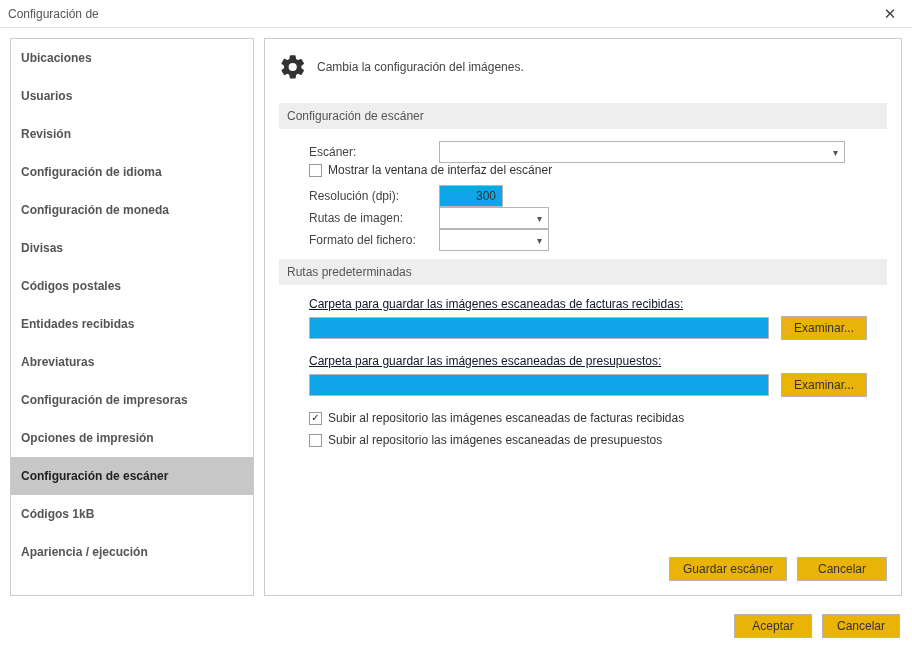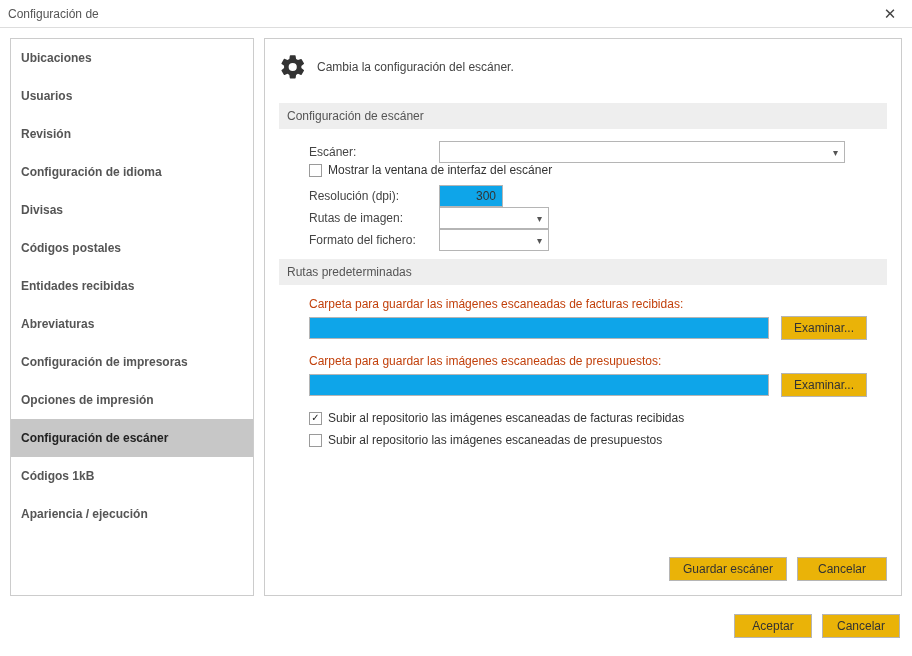--- a/index.html
+++ b/index.html
@@ -35,21 +35,21 @@
 .textbox { border: 1px solid #b5b5b5; height: 22px; background: #0ea5e9; padding: 0 6px; text-align: right; }
 .textbox-small { width: 64px; }
 .textbox-wide { width: 460px; font-size: 12px; }
 input.textbox { outline: none; }
 
 .checkbox-row { display: flex; align-items: center; gap: 6px; margin-bottom: 8px; padding-left: 30px; }
 .checkbox { width: 13px; height: 13px; border: 1px solid #9a9a9a; display: inline-flex; align-items: center; justify-content: center; background: #fff; cursor: pointer; }
 .checkbox.checked::after { content: "✓"; font-size: 10px; color: #1a1a1a; line-height: 1; }
 
 .path-group { padding-left: 30px; margin-bottom: 14px; }
-.path-group .path-label { margin-bottom: 5px; color: #c2410c; }
+.path-group .path-label { margin-bottom: 5px; color: #0f172a; text-decoration: underline; }
 .path-group .path-input-row { display: flex; gap: 12px; align-items: center; }
 
 .btn { border: 1px solid #b5b5b5; background: #eab308; height: 24px; padding: 0 12px; cursor: pointer; display: inline-flex; align-items: center; justify-content: center; }
 
 .main-buttons { margin-top: auto; display: flex; justify-content: flex-end; gap: 10px; }
 .main-buttons .btn { min-width: 90px; }
 
 .dialog-footer { padding: 8px 12px 10px; display: flex; justify-content: flex-end; gap: 10px; }
 .dialog-footer .btn { width: 78px; }
 
@@ -64,38 +64,39 @@
   <span class="close">✕</span>
 </div>
 
 <div class="body-wrap">
 
   <div class="sidebar">
     <div class="sidebar-item">Ubicaciones</div>
     <div class="sidebar-item">Usuarios</div>
     <div class="sidebar-item">Revisión</div>
     <div class="sidebar-item">Configuración de idioma</div>
+    <div class="sidebar-item">Configuración de moneda</div>
     <div class="sidebar-item">Divisas</div>
     <div class="sidebar-item">Códigos postales</div>
     <div class="sidebar-item">Entidades recibidas</div>
     <div class="sidebar-item">Abreviaturas</div>
     <div class="sidebar-item">Configuración de impresoras</div>
     <div class="sidebar-item">Opciones de impresión</div>
     <div class="sidebar-item selected">Configuración de escáner</div>
     <div class="sidebar-item">Códigos 1kB</div>
     <div class="sidebar-item">Apariencia / ejecución</div>
   </div>
 
   <div class="main-panel">
 
     <div class="main-header">
       <svg class="gear-icon" viewBox="0 0 24 24" fill="currentColor">
         <path d="M19.14,12.94a7,7,0,0,0,.05-.94,7,7,0,0,0-.05-.94l2.11-1.65a.5.5,0,0,0,.12-.64l-2-3.46a.5.5,0,0,0-.61-.22l-2.49,1a7,7,0,0,0-1.63-.94l-.38-2.65A.5.5,0,0,0,13.76,2H9.76a.5.5,0,0,0-.5.42L8.88,5.07a7,7,0,0,0-1.63.94l-2.49-1a.5.5,0,0,0-.61.22l-2,3.46a.5.5,0,0,0,.12.64L4.38,11a7,7,0,0,0-.05.94,7,7,0,0,0,.05.94L2.27,14.53a.5.5,0,0,0-.12.64l2,3.46a.5.5,0,0,0,.61.22l2.49-1a7,7,0,0,0,1.63.94l.38,2.65a.5.5,0,0,0,.5.42h4a.5.5,0,0,0,.5-.42l.38-2.65a7,7,0,0,0,1.63-.94l2.49,1a.5.5,0,0,0,.61-.22l2-3.46a.5.5,0,0,0-.12-.64ZM11.76,15.5A3.5,3.5,0,1,1,15.26,12,3.5,3.5,0,0,1,11.76,15.5Z"></path>
       </svg>
-      <span class="subtitle">Cambia la configuración del escáner.</span>
+      <span class="subtitle">Cambia la configuración del imágenes.</span>
     </div>
 
     <div class="section-title">Configuración de escáner</div>
 
     <div class="field-row">
       <span class="label">Escáner:</span>
       <span class="control select select-wide"></span>
     </div>
 
     <div class="checkbox-row">

